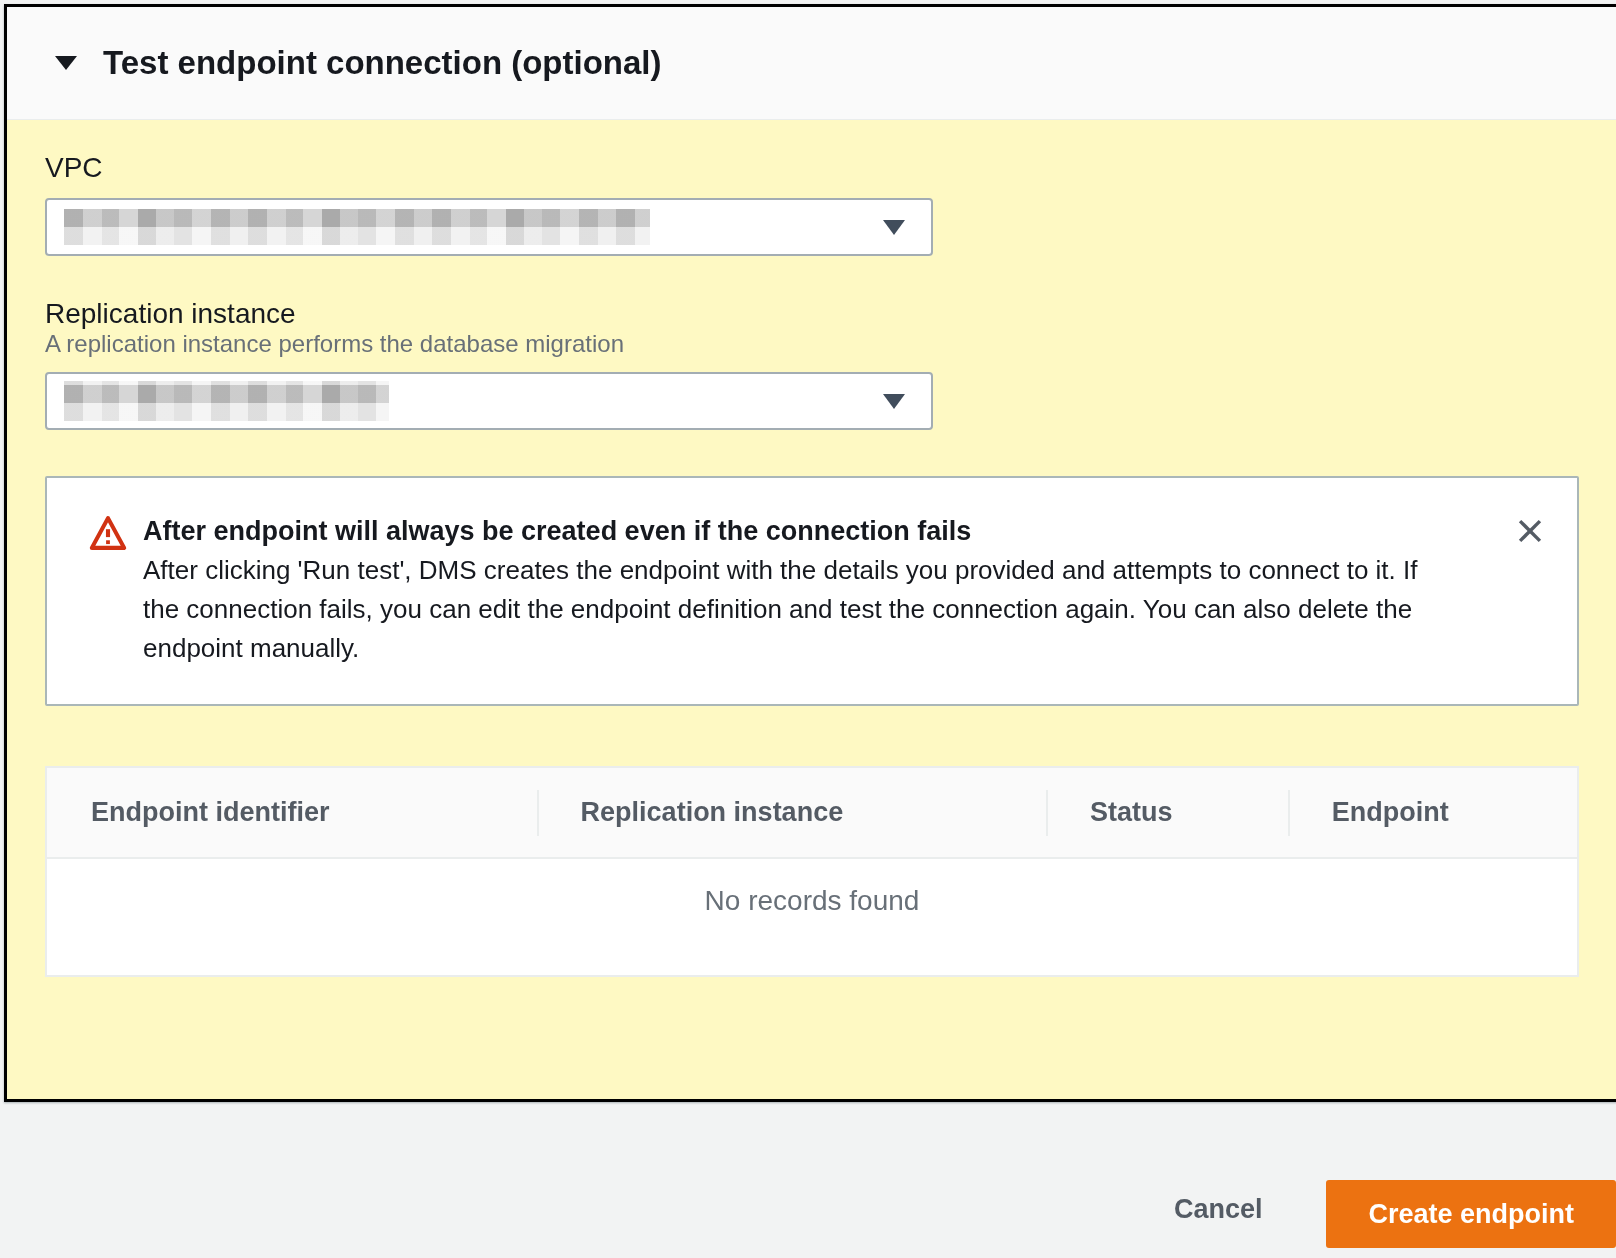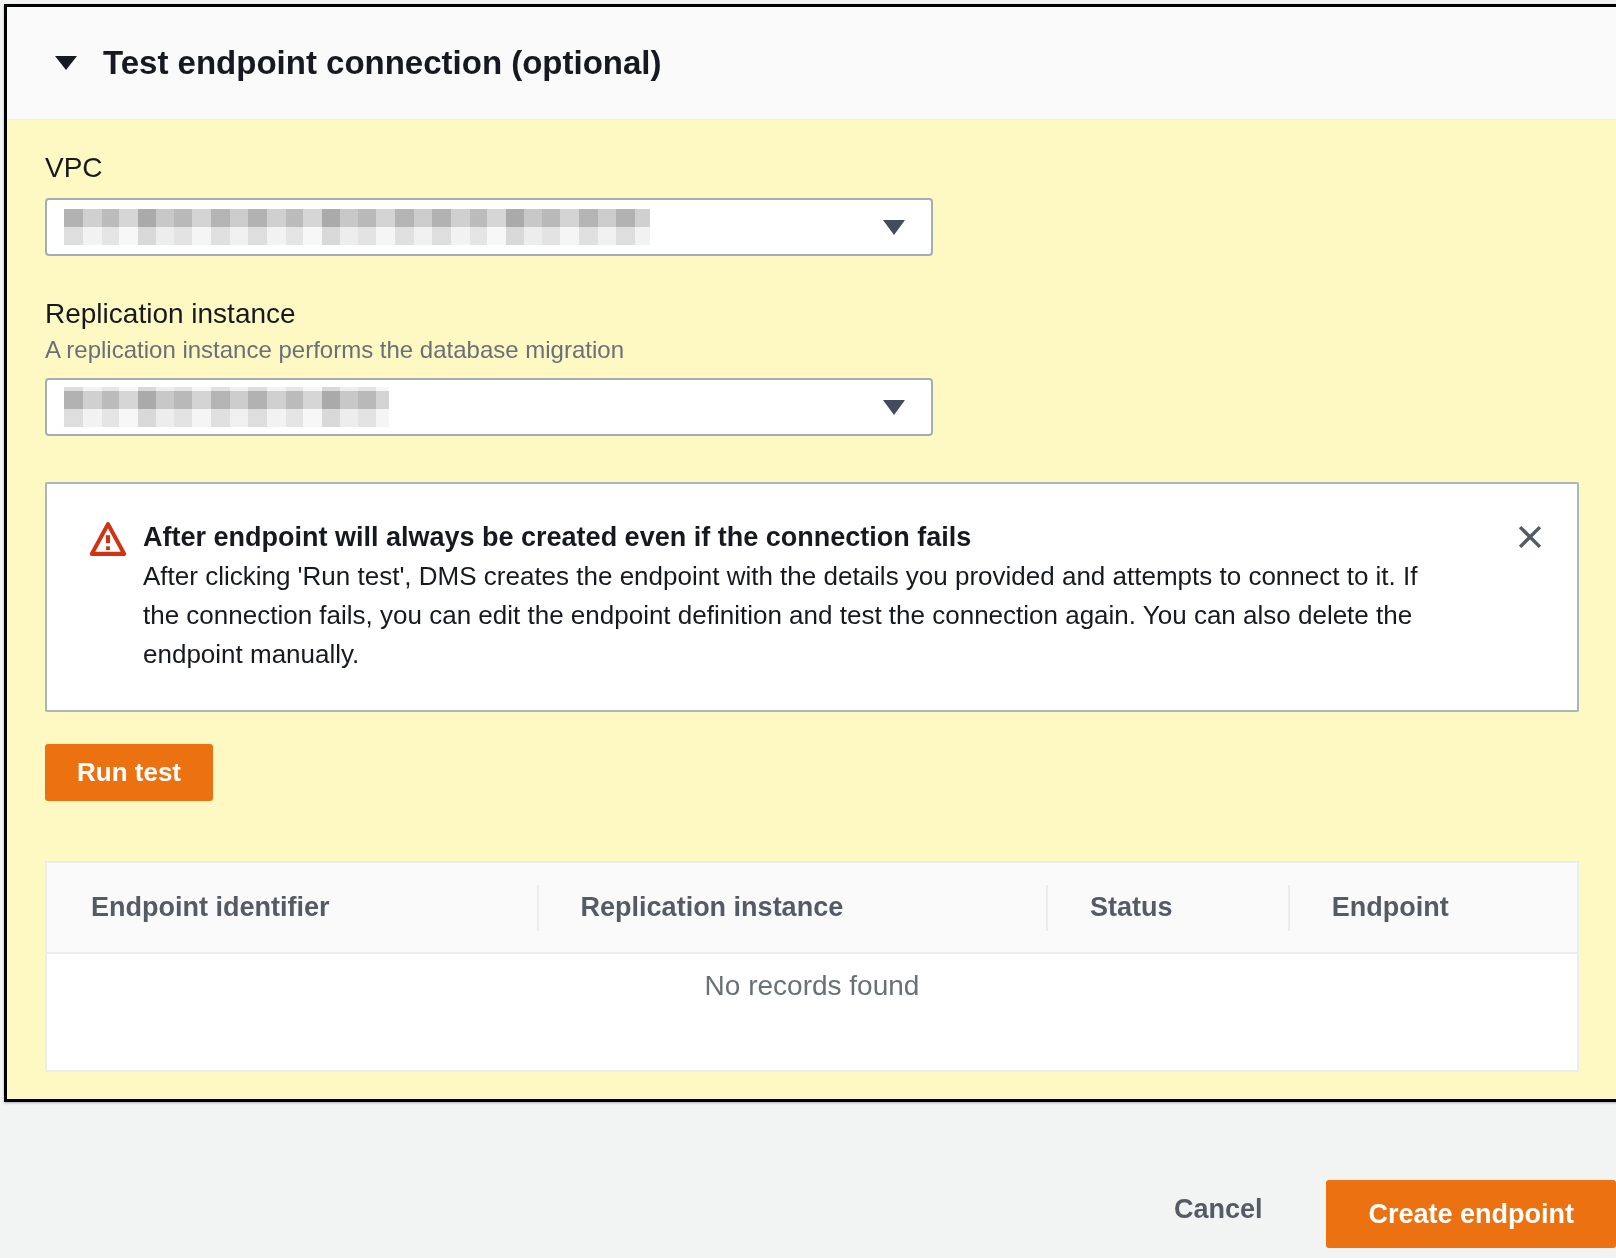--- a/index.html
+++ b/index.html
@@ -39,21 +39,21 @@
   }
   .card-title {
     font-size: 33px;
     font-weight: bold;
     color: #16191f;
   }
   .card-body { padding: 32px 38px 0 38px; }
 
   
   .field-label { font-size: 28px; color: #16191f; }
-  .field-desc { font-size: 24px; color: #687078; margin-top: 6px; }
+  .field-desc { font-size: 24px; color: #687078; }
 
   .select-box {
     position: relative;
     width: 888px; height: 58px;
     border: 2px solid #a3adb3;
     border-radius: 4px;
     background: #fff;
     margin-top: 14px;
     display: flex;
     align-items: center;
@@ -165,21 +165,21 @@
     position: absolute;
     left: 0; top: 50%;
     margin-top: -23px;
     width: 2px; height: 46px;
     background: #eaeded;
   }
   .tbody {
     height: 116px;
     display: flex;
     justify-content: center;
-    padding-top: 16px;
+    padding-top: 26px;
   }
   .empty-msg { font-size: 28px; color: #687078; }
 
   
   .footer {
     position: absolute;
     left: 12px; top: 1104px;
     width: 1616px; height: 154px;
     display: flex;
     justify-content: flex-end;
@@ -242,21 +242,20 @@
         </div>
       </div>
       <button class="alert-close">
         <svg width="34" height="34" viewBox="0 0 24 24">
           <line x1="5" y1="5" x2="19" y2="19" stroke="#545b64" stroke-width="2.4"></line>
           <line x1="19" y1="5" x2="5" y2="19" stroke="#545b64" stroke-width="2.4"></line>
         </svg>
       </button>
     </div>
 
-    <button class="btn-primary run-test">Run test</button>
 
     <div class="table">
       <div class="thead">
         <div class="th th-1">Endpoint identifier</div>
         <div class="th th-2">Replication instance</div>
         <div class="th th-3">Status</div>
         <div class="th th-4">Endpoint</div>
       </div>
       <div class="tbody">
         <span class="empty-msg">No records found</span>

